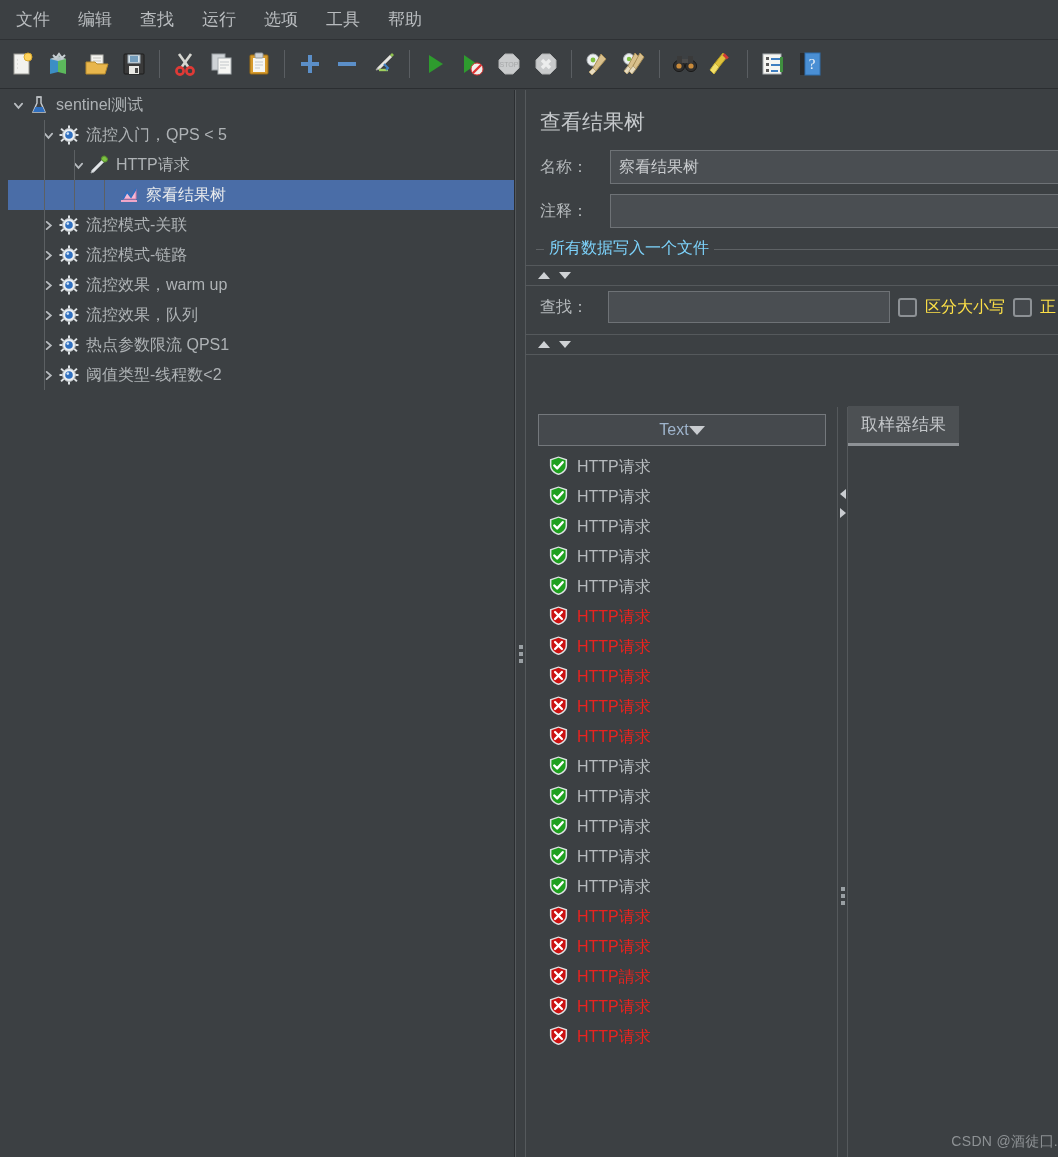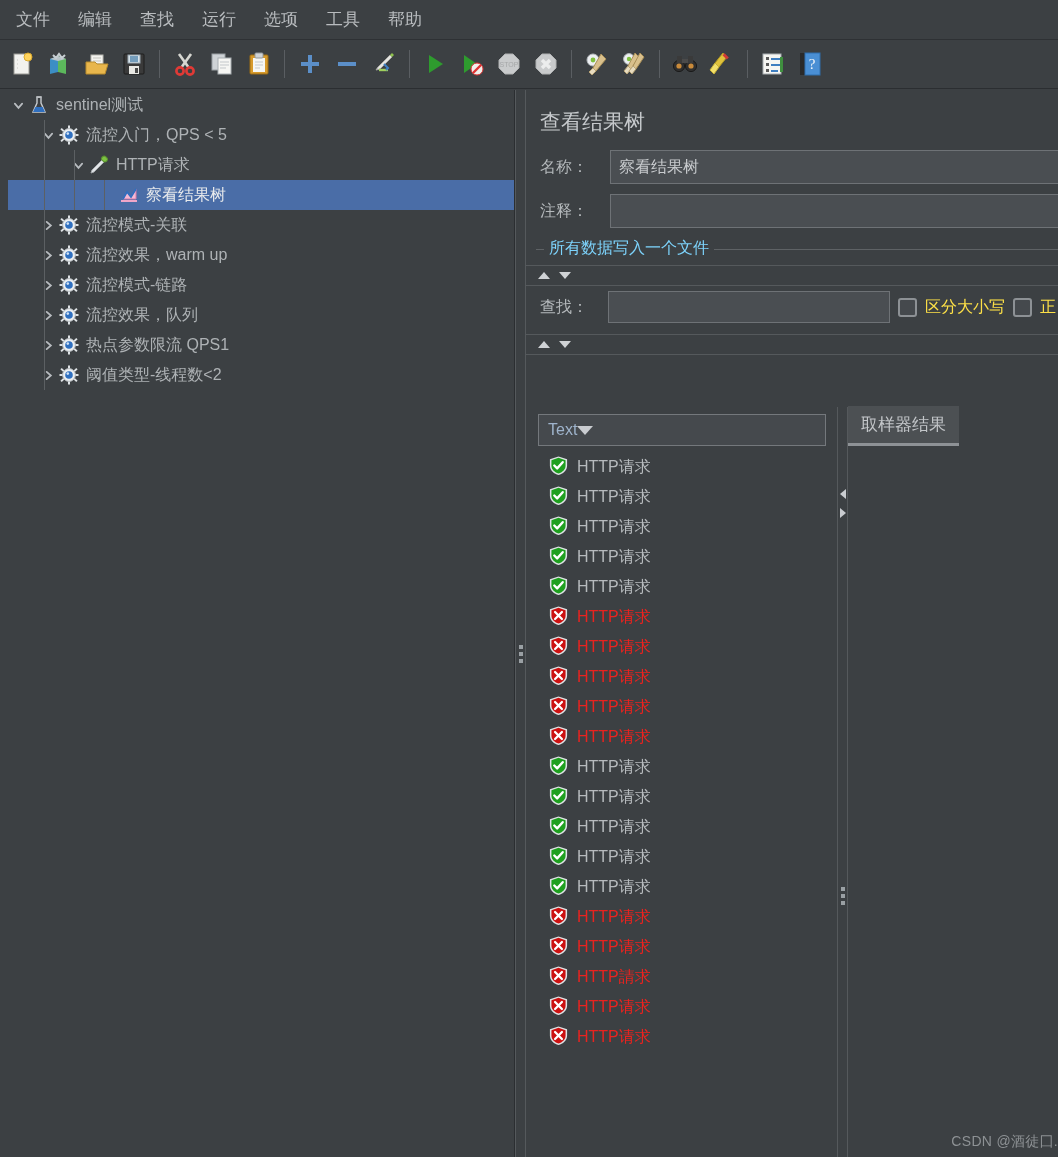--- a/index.html
+++ b/index.html
@@ -170,21 +170,21 @@
   
   .results-area {
     display: flex; position: absolute;
     left: 0; right: 0; top: 317px; bottom: 0;
   }
   .results-left { width: 311px; flex: 0 0 311px; position: relative; }
   .combo {
     margin: 7px 0 0 12px;
     width: 288px; height: 32px;
     background: #45494d; border: 1px solid #74787c;
-    display: flex; align-items: center; justify-content: flex-start;
+    display: flex; align-items: center; justify-content: center;
     padding: 0 9px; cursor: default;
   }
   .combo-text { font-size: 16px; color: #9fb4cc; }
   .combo-arrow {
     width: 0; height: 0;
     border-left: 8px solid transparent; border-right: 8px solid transparent;
     border-top: 9px solid #c9ccd0;
   }
   .sampler-list {
     margin-top: 6px; padding-left: 22px;
@@ -530,21 +530,21 @@
               <rect x="2.5" y="3" width="2" height="4" transform="rotate(-45 3.5 5)"></rect>
               <rect x="15.5" y="13" width="2" height="4" transform="rotate(-45 16.5 15)"></rect>
               <rect x="15.5" y="3" width="2" height="4" transform="rotate(45 16.5 5)"></rect>
               <rect x="2.5" y="13" width="2" height="4" transform="rotate(45 3.5 15)"></rect>
             </g>
             <circle cx="10" cy="10" r="6.4" fill="#eceff1" stroke="#b4b9bd"></circle>
             <circle cx="10" cy="10" r="3.8" fill="#2f6fbf"></circle>
             <circle cx="8.8" cy="8.6" r="1.3" fill="#cfe2f6"></circle>
           </svg>
         </div>
-        <div class="tree-label">流控效果，warm up</div>
+        <div class="tree-label">流控模式-链路</div>
       </div>
       <div class="tree-row">
         <div style="width: 30px; flex: 0 0 30px; height: 100%;"></div>
         <div class="tree-toggle">
           <svg class="chev" viewBox="0 0 12 12">
             <path d="M4 2 L8.6 6 L4 10" stroke="#b9bdc1" stroke-width="1.9" fill="none" stroke-linecap="round"></path>
           </svg>
         </div>
         <div class="tree-icon">
           <svg width="20" height="20" viewBox="0 0 20 20">
@@ -556,21 +556,21 @@
               <rect x="2.5" y="3" width="2" height="4" transform="rotate(-45 3.5 5)"></rect>
               <rect x="15.5" y="13" width="2" height="4" transform="rotate(-45 16.5 15)"></rect>
               <rect x="15.5" y="3" width="2" height="4" transform="rotate(45 16.5 5)"></rect>
               <rect x="2.5" y="13" width="2" height="4" transform="rotate(45 3.5 15)"></rect>
             </g>
             <circle cx="10" cy="10" r="6.4" fill="#eceff1" stroke="#b4b9bd"></circle>
             <circle cx="10" cy="10" r="3.8" fill="#2f6fbf"></circle>
             <circle cx="8.8" cy="8.6" r="1.3" fill="#cfe2f6"></circle>
           </svg>
         </div>
-        <div class="tree-label">流控模式-链路</div>
+        <div class="tree-label">流控效果，warm up</div>
       </div>
       <div class="tree-row">
         <div style="width: 30px; flex: 0 0 30px; height: 100%;"></div>
         <div class="tree-toggle">
           <svg class="chev" viewBox="0 0 12 12">
             <path d="M4 2 L8.6 6 L4 10" stroke="#b9bdc1" stroke-width="1.9" fill="none" stroke-linecap="round"></path>
           </svg>
         </div>
         <div class="tree-icon">
           <svg width="20" height="20" viewBox="0 0 20 20">

